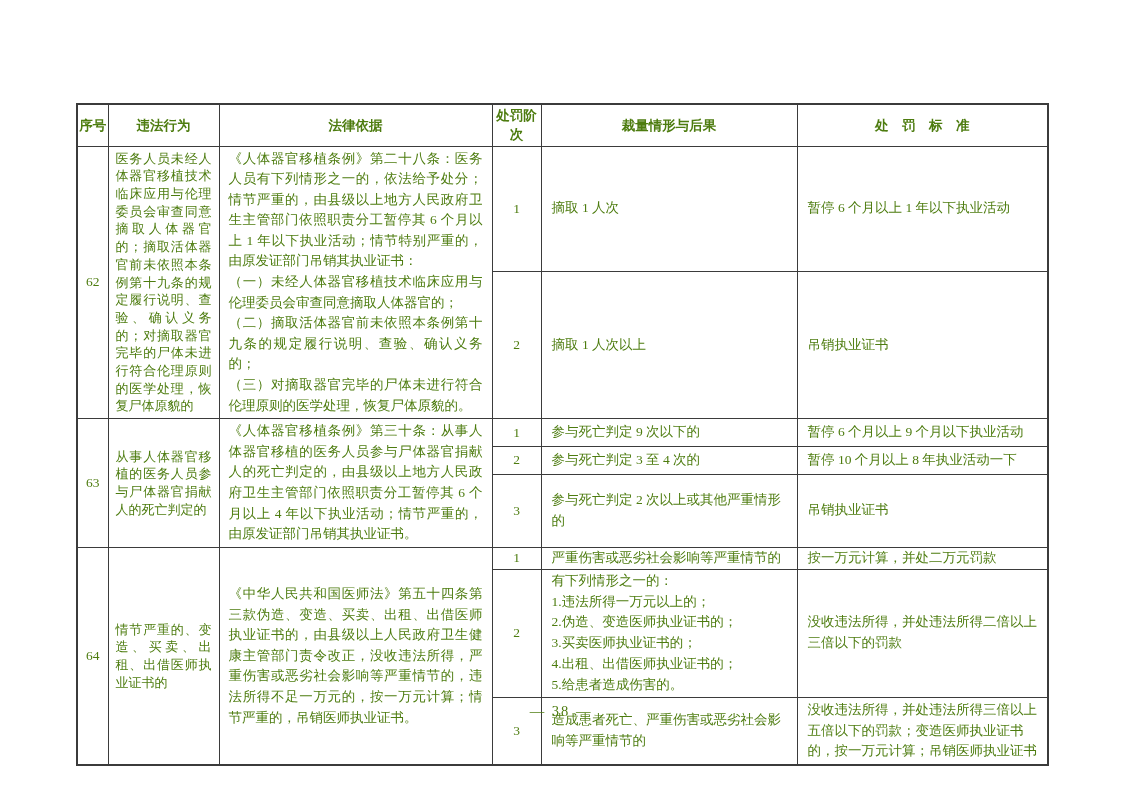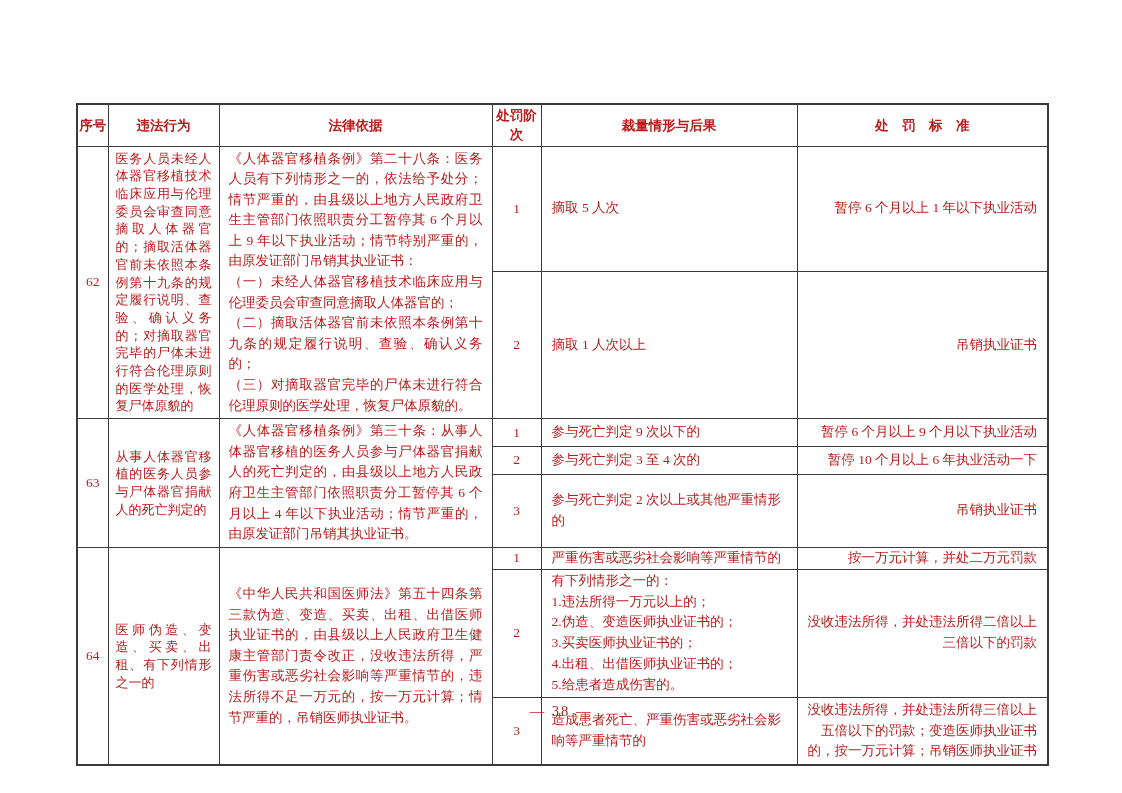--- a/index.html
+++ b/index.html
@@ -2,21 +2,21 @@
 <html><head>
 <meta charset="utf-8">
 <style>
   * { box-sizing: border-box; }
   html, body { margin: 0; padding: 0; background: #ffffff; }
   .page {
     position: relative;
     width: 1122px;
     height: 793px;
     background: #ffffff;
-    color: #b91c1c;
+    color: #4d7c0f;
     font-family: "Liberation Serif", "DejaVu Serif", serif;
     overflow: hidden;
   }
   table.penalty {
     position: absolute;
     left: 76px;
     top: 103px;
     width: 971px;
     border-collapse: collapse;
     table-layout: fixed;
@@ -55,21 +55,21 @@
     white-space: pre-line;
   }
   .circ {
     line-height: 20.8px;
     text-align: left;
     padding: 0 10px;
     white-space: pre-line;
   }
   .pen {
     line-height: 20.8px;
-    text-align: right;
+    text-align: left;
     padding: 0 10px;
   }
   tr.h42  { height: 42px; }
   tr.h106 { height: 106px; }
   tr.h125 { height: 125px; }
   tr.h21  { height: 21px; }
   tr.h57  { height: 57px; }
   tr.h22  { height: 22px; }
   tr.h128 { height: 128px; }
   tr.h68  { height: 68px; }
@@ -105,56 +105,56 @@
         <th>处罚阶次</th>
         <th>裁量情形与后果</th>
         <th>处　罚　标　准</th>
       </tr>
     </thead>
     <tbody>
 
       <tr class="h106">
         <td class="num" rowspan="2">62</td>
         <td class="violation" rowspan="2">医务人员未经人体器官移植技术临床应用与伦理委员会审查同意摘取人体器官的；摘取活体器官前未依照本条例第十九条的规定履行说明、查验、确认义务的；对摘取器官完毕的尸体未进行符合伦理原则的医学处理，恢复尸体原貌的</td>
-        <td class="legal" rowspan="2">《人体器官移植条例》第二十八条：医务人员有下列情形之一的，依法给予处分；情节严重的，由县级以上地方人民政府卫生主管部门依照职责分工暂停其 6 个月以上 9 年以下执业活动；情节特别严重的，由原发证部门吊销其执业证书：
+        <td class="legal" rowspan="2">《人体器官移植条例》第二十八条：医务人员有下列情形之一的，依法给予处分；情节严重的，由县级以上地方人民政府卫生主管部门依照职责分工暂停其 6 个月以上 1 年以下执业活动；情节特别严重的，由原发证部门吊销其执业证书：
 （一）未经人体器官移植技术临床应用与伦理委员会审查同意摘取人体器官的；
 （二）摘取活体器官前未依照本条例第十九条的规定履行说明、查验、确认义务的；
 （三）对摘取器官完毕的尸体未进行符合伦理原则的医学处理，恢复尸体原貌的。</td>
         <td class="num">1</td>
-        <td class="circ">摘取 5 人次</td>
+        <td class="circ">摘取 1 人次</td>
         <td class="pen">暂停 6 个月以上 1 年以下执业活动</td>
       </tr>
       <tr class="h125">
         <td class="num">2</td>
         <td class="circ">摘取 1 人次以上</td>
         <td class="pen">吊销执业证书</td>
       </tr>
 
       <tr class="h21">
         <td class="num" rowspan="3">63</td>
         <td class="violation" rowspan="3">从事人体器官移植的医务人员参与尸体器官捐献人的死亡判定的</td>
         <td class="legal" rowspan="3">《人体器官移植条例》第三十条：从事人体器官移植的医务人员参与尸体器官捐献人的死亡判定的，由县级以上地方人民政府卫生主管部门依照职责分工暂停其 6 个月以上 4 年以下执业活动；情节严重的，由原发证部门吊销其执业证书。</td>
         <td class="num">1</td>
         <td class="circ">参与死亡判定 9 次以下的</td>
         <td class="pen">暂停 6 个月以上 9 个月以下执业活动</td>
       </tr>
       <tr class="h21">
         <td class="num">2</td>
         <td class="circ">参与死亡判定 3 至 4 次的</td>
-        <td class="pen">暂停 10 个月以上 6 年执业活动一下</td>
+        <td class="pen">暂停 10 个月以上 8 年执业活动一下</td>
       </tr>
       <tr class="h57">
         <td class="num">3</td>
         <td class="circ">参与死亡判定 2 次以上或其他严重情形的</td>
         <td class="pen">吊销执业证书</td>
       </tr>
 
       <tr class="h22">
         <td class="num" rowspan="3">64</td>
-        <td class="violation" rowspan="3">医师伪造、变造、买卖、出租、有下列情形之一的</td>
+        <td class="violation" rowspan="3">情节严重的、变造、买卖、出租、出借医师执业证书的</td>
         <td class="legal" rowspan="3">《中华人民共和国医师法》第五十四条第三款伪造、变造、买卖、出租、出借医师执业证书的，由县级以上人民政府卫生健康主管部门责令改正，没收违法所得，严重伤害或恶劣社会影响等严重情节的，违法所得不足一万元的，按一万元计算；情节严重的，吊销医师执业证书。</td>
         <td class="num">1</td>
         <td class="circ">严重伤害或恶劣社会影响等严重情节的</td>
         <td class="pen">按一万元计算，并处二万元罚款</td>
       </tr>
       <tr class="h128">
         <td class="num">2</td>
         <td class="circ">有下列情形之一的：
 1.违法所得一万元以上的；
 2.伪造、变造医师执业证书的；

